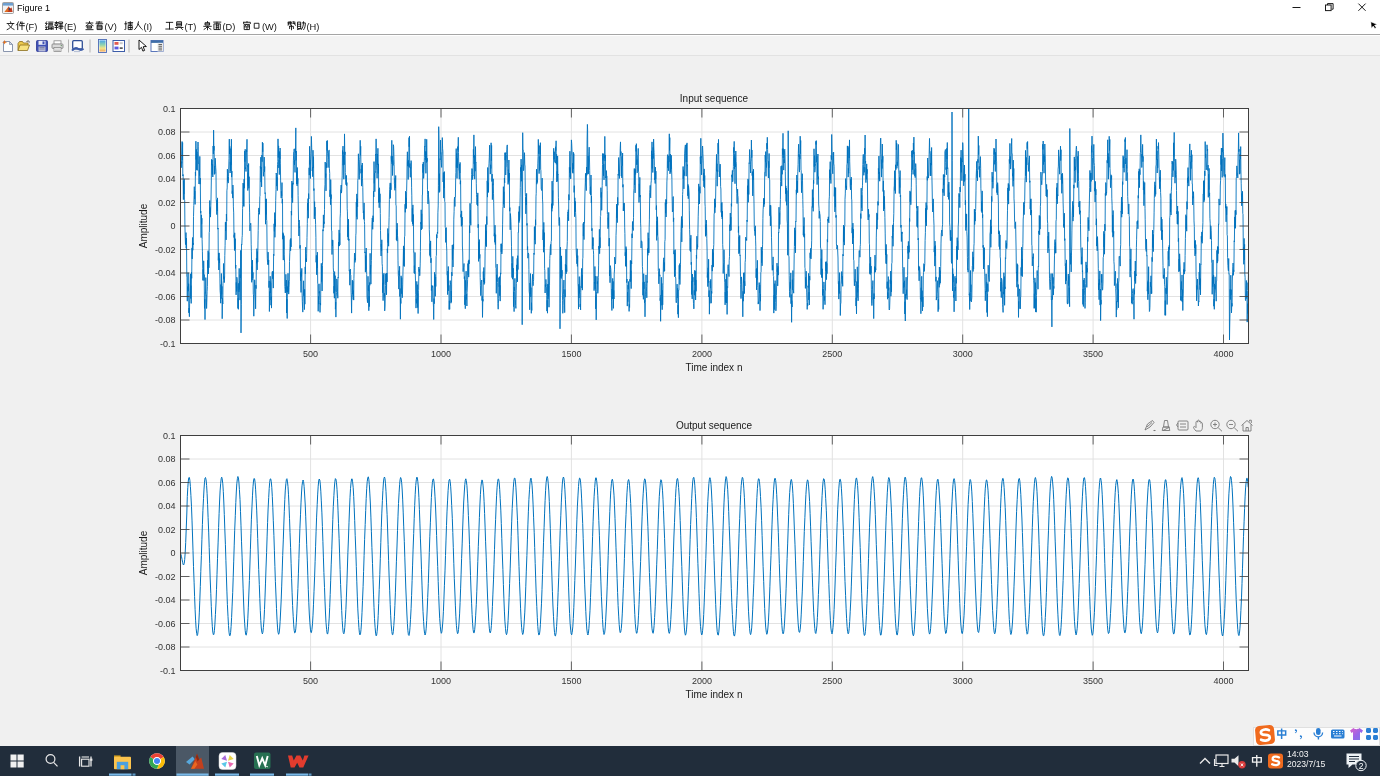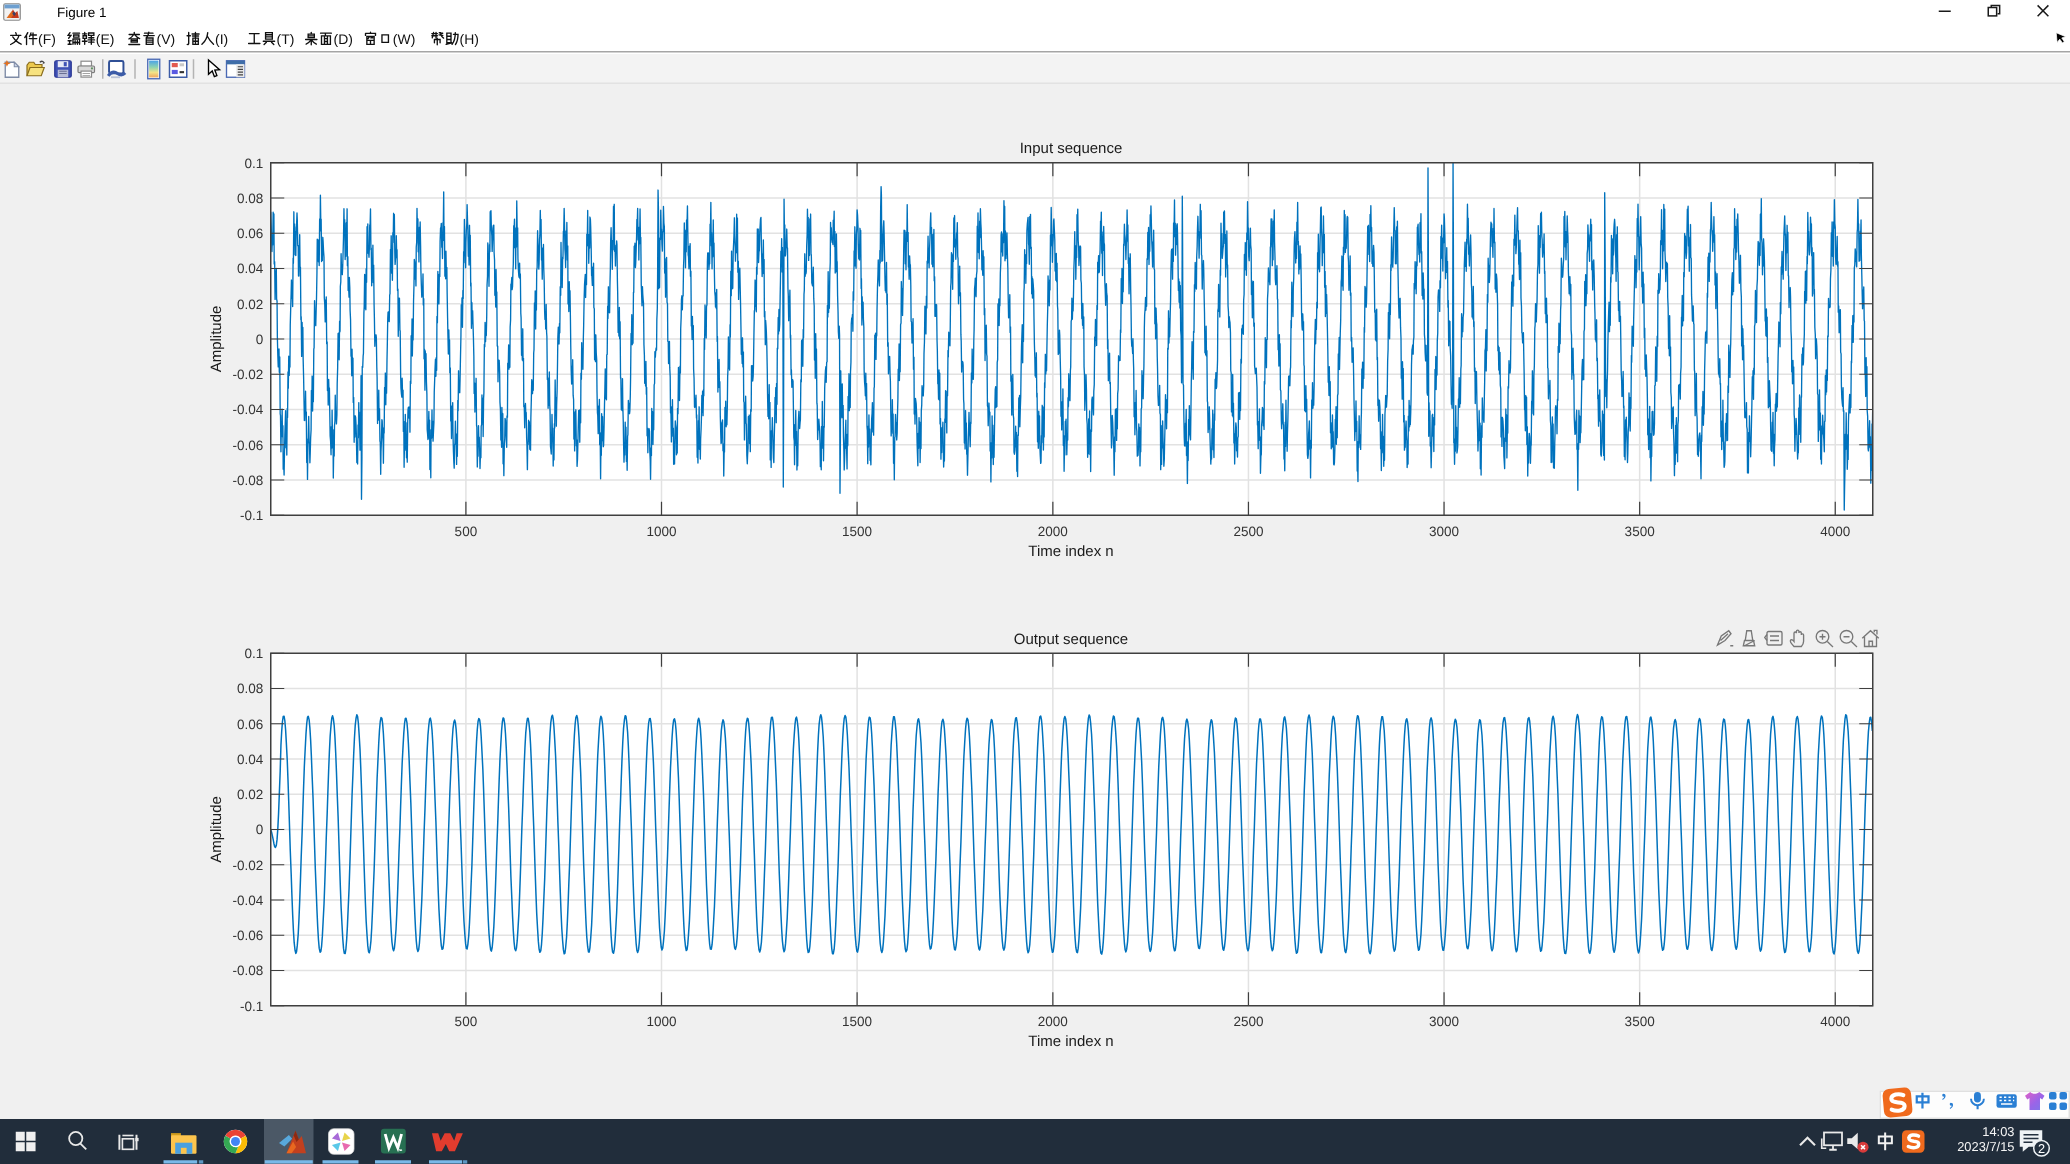--- a/index.html
+++ b/index.html
@@ -1,29 +1,29 @@
 <!DOCTYPE html>
 <html><head>
 <meta charset="utf-8">
 <style>
 * { margin:0; padding:0; box-sizing:border-box; }
 html,body { width:1380px; height:776px; overflow:hidden; background:#fff;
   font-family:"Liberation Sans", sans-serif; }
 #titlebar { position:absolute; left:0; top:0; width:1380px; height:17px; background:#fff; }
-#title-text { position:absolute; left:17px; top:3px; font-size:9px; color:#000;margin-left:21px; }
+#title-text { position:absolute; left:17px; top:3px; font-size:9px; color:#000; }
 #menubar { position:absolute; left:0; top:17px; width:1380px; height:18px; background:#fff;
   border-bottom:1px solid #a5a5a5; font-size:9.5px; color:#111; }
 #toolbar { position:absolute; left:0; top:36px; width:1380px; height:20px; background:#f3f3f3;
   border-bottom:1px solid #e2e2e2; }
 #figure { position:absolute; left:0; top:56px; width:1380px; height:690px; background:#f0f0f0; }
 #taskbar { position:absolute; left:0; top:746px; width:1380px; height:30px; background:#212d3b; }
 #sogoubar { position:absolute; left:1253px; top:727px; width:127px; height:19px; background:#fdfdfd;
   border:1px solid #e0e0e0; }
 .clock { position:absolute; left:1287px; top:749px; width:56px; color:#f4f4f4; font-size:8.6px;
-  text-align:right; line-height:10px; }
+  text-align:left; line-height:10px; }
 </style>
 </head>
 <body>
 
 <div id="titlebar">
   <svg width="1380" height="17" style="position:absolute;left:0;top:0">
 
     <rect x="2.5" y="2.5" width="11" height="11" rx="1" fill="#f2f2f2" stroke="#8b8b8b" stroke-width="0.8"></rect>
     <rect x="3" y="3" width="10" height="2.6" fill="#6d9fd0"></rect>
     <path d="M6.2 12 L8.6 6.2 L10 8.6 L11.6 7.4 L12.6 12 Z" fill="#c23b1e"></path>

